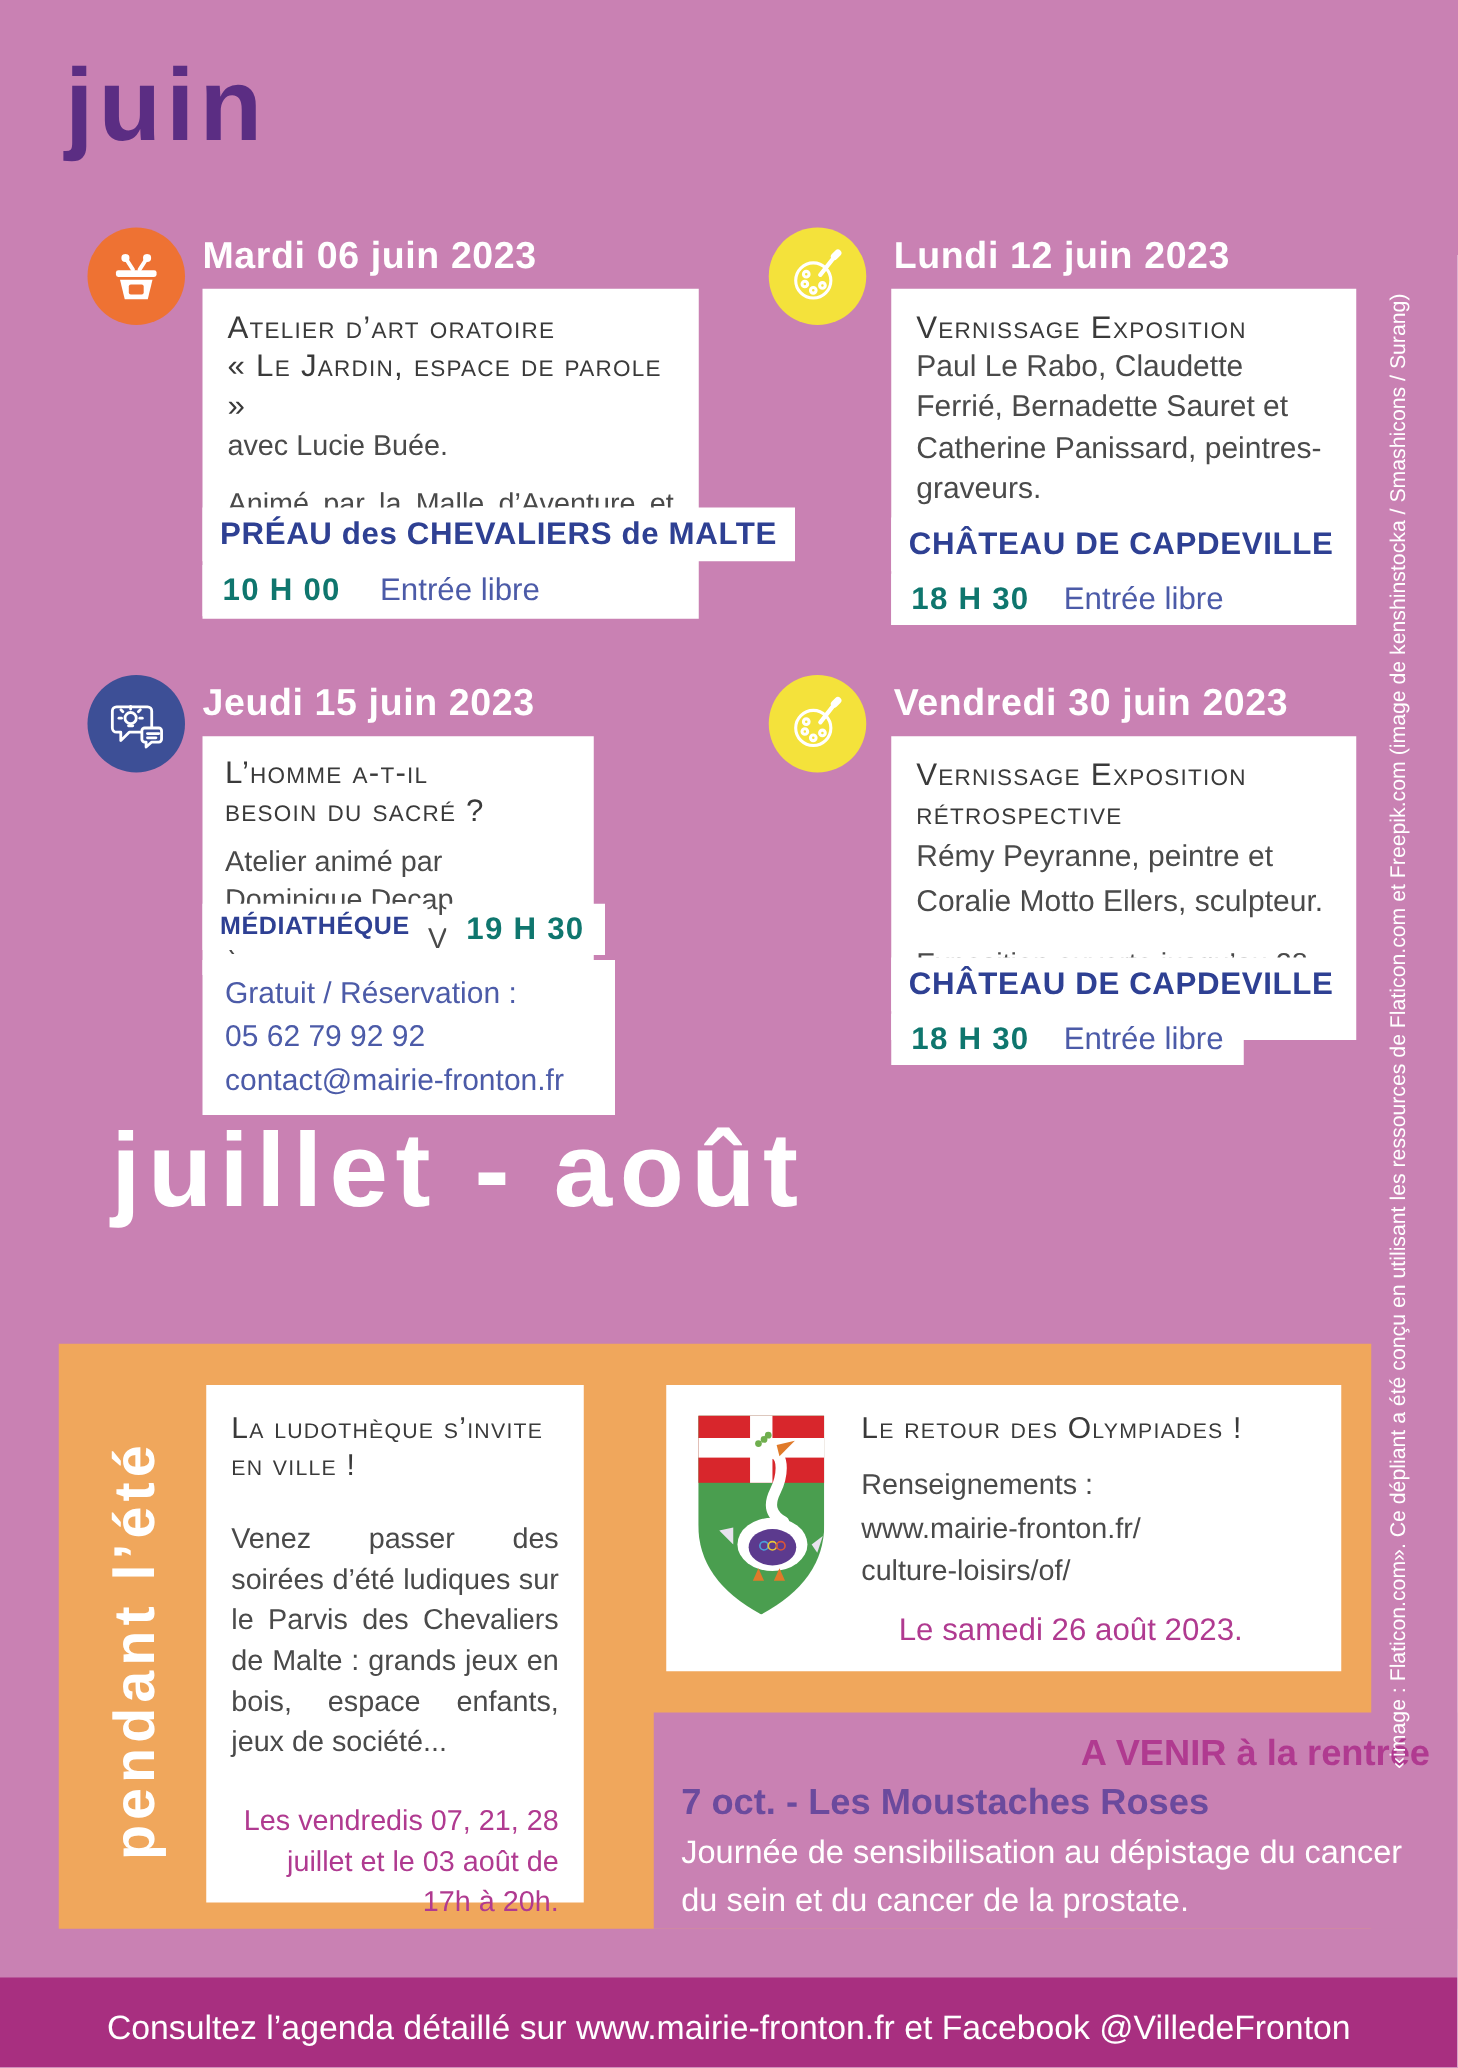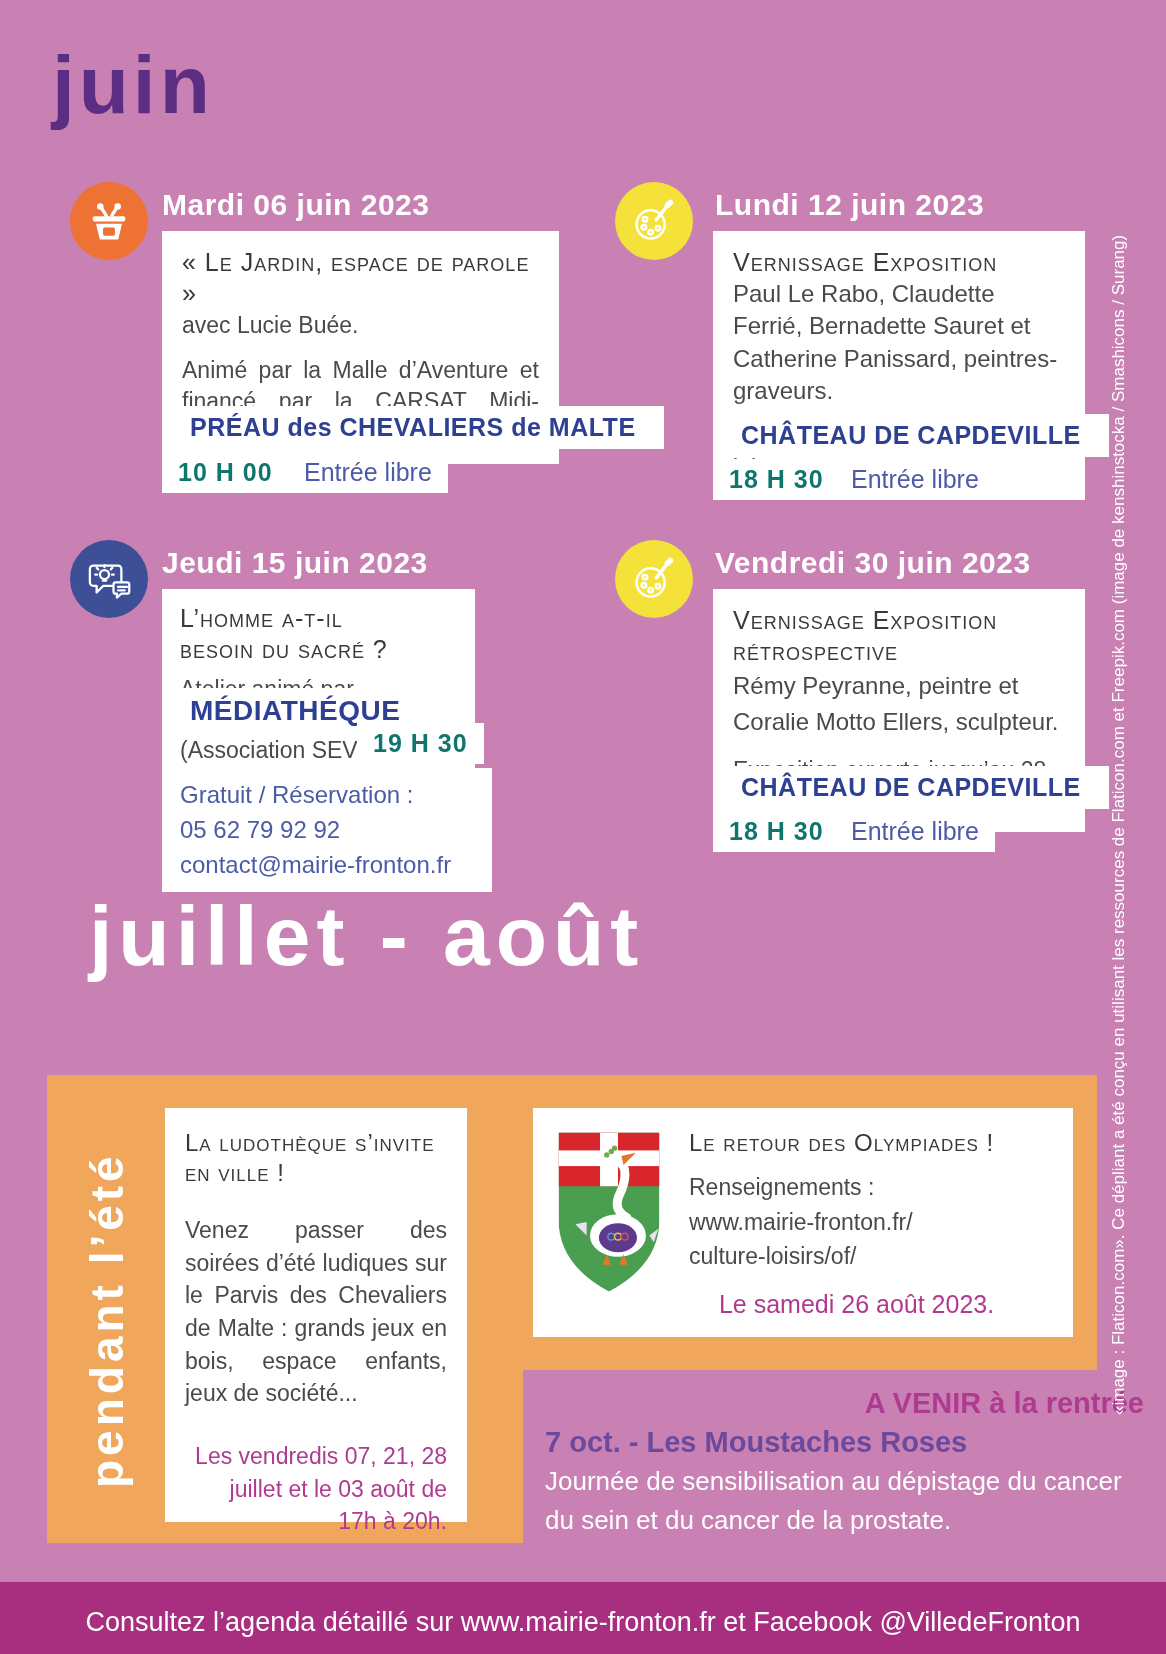--- a/index.html
+++ b/index.html
@@ -19,21 +19,21 @@
   .circ-blue{background:#3d4f96;}
 
   .card{background:#ffffff;color:#454545;padding:16px 20px;box-sizing:border-box;}
   .sc{font-variant:small-caps;letter-spacing:1px;}
   .card-title{font-size:25px;color:#3a3a3a;line-height:1.25;}
   .body-text{font-size:23px;color:#4a4a4a;line-height:1.34;}
   .justify{text-align:justify;}
   .gap{height:15px;}
 
   .loc-box{display:inline-block;background:#ffffff;color:#2e4093;font-weight:bold;
-           font-size:25px;padding:7px 28px;letter-spacing:0.5px;}
+           font-size:25px;padding:7px 14px;letter-spacing:0.5px;}
   .time-box{display:inline-block;background:#ffffff;color:#0f766e;font-weight:bold;
             font-size:25px;padding:6px 16px;letter-spacing:1px;}
   .free-box{display:inline-block;background:#ffffff;color:#4c5ba8;
             font-size:25px;padding:6px 16px;}
   .blue-info{background:#ffffff;color:#4c5ba8;font-size:24px;line-height:1.45;
              padding:10px 18px;box-sizing:border-box;}
 
   .orange-section{background:#f0a75c;}
   .vertical-label{writing-mode:vertical-rl;transform:rotate(180deg);
                   color:#ffffff;font-size:46px;font-weight:800;letter-spacing:4px;
@@ -64,20 +64,21 @@
       <circle cx="32" cy="10.5" r="3" fill="#fff"></circle>
       <path d="M17,12 L21.5,19" stroke="#fff" stroke-width="3" stroke-linecap="round"></path>
       <path d="M31,12 L26.5,19" stroke="#fff" stroke-width="3" stroke-linecap="round"></path>
       <rect x="9" y="19.5" width="30" height="5" rx="1.8" fill="#fff"></rect>
       <path d="M12,26.5 h24 l-3.5,14.5 h-17 Z" fill="#fff"></path>
       <rect x="18.5" y="30" width="11" height="7.5" rx="1.5" fill="#ee7233"></rect>
     </svg>
   </div>
   <div class="abs date-heading" style="left:162px;top:188px;text-align:center;">Mardi 06 juin 2023</div>
   <div class="abs card" style="left:162px;top:231px;width:397px;">
+    <div class="card-title sc">Atelier d’art oratoire</div>
     <div class="card-title sc">« Le Jardin, espace de parole »</div>
     <div class="body-text">avec Lucie Buée.</div>
     <div class="gap"></div>
     <div class="body-text justify">Animé par la Malle d’Aventure et financé par la CARSAT Midi-Pyrénées.</div>
   </div>
   <div class="abs loc-box" style="left:162px;top:406px;">PRÉAU des CHEVALIERS de MALTE</div>
   <div class="abs time-box" style="left:162px;top:452px;">10 H 00</div>
   <div class="abs free-box" style="left:288px;top:452px;">Entrée libre</div>
 
   <div class="abs icon-circle circ-yellow" style="left:615px;top:182px;">
@@ -117,21 +118,21 @@
         <path d="M32,34 h6"></path>
     </svg>
   </div>
   <div class="abs date-heading" style="left:162px;top:546px;">Jeudi 15 juin 2023</div>
   <div class="abs card" style="left:162px;top:589px;width:313px;padding:14px 18px;">
     <div class="card-title sc">L’homme a-t-il</div>
     <div class="card-title sc">besoin du sacré ?</div>
     <div style="height:8px;"></div>
     <div class="body-text">Atelier animé par Dominique Decap (Association SEVE).</div>
   </div>
-  <div class="abs loc-box" style="left:162px;top:688px;font-size:28px;">MÉDIATHÉQUE</div>
+  <div class="abs loc-box" style="left:162px;top:723px;font-size:20px;">MÉDIATHÉQUE</div>
   <div class="abs time-box" style="left:357px;top:723px;">19 H 30</div>
   <div class="abs blue-info" style="left:162px;top:768px;width:330px;">
     <div>Gratuit / Réservation :</div>
     <div>05 62 79 92 92</div>
     <div>contact@mairie-fronton.fr</div>
   </div>
 
   <div class="abs icon-circle circ-yellow" style="left:615px;top:540px;">
     <svg width="54" height="54" viewBox="0 0 48 48" fill="none" stroke="#fff" stroke-width="2.2" stroke-linecap="round">
       <circle cx="21" cy="27" r="12.5"></circle>

